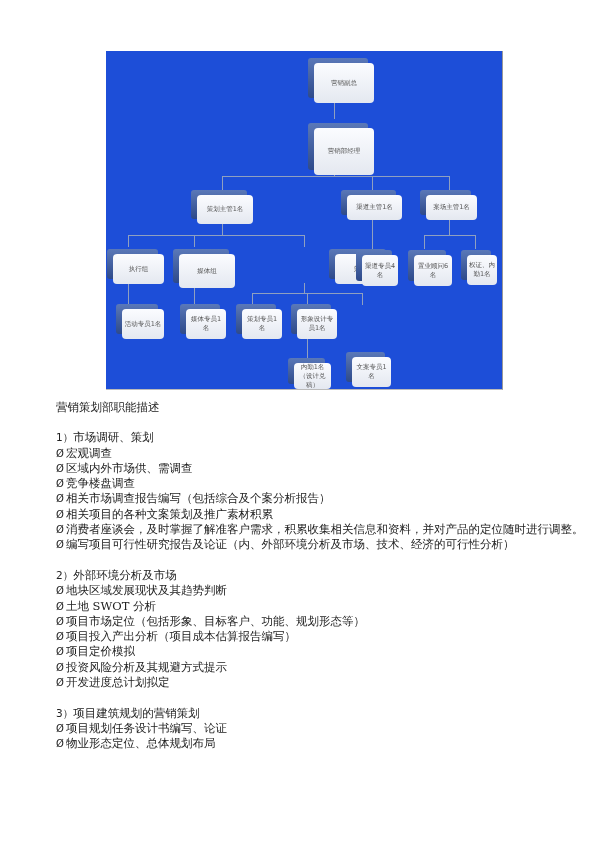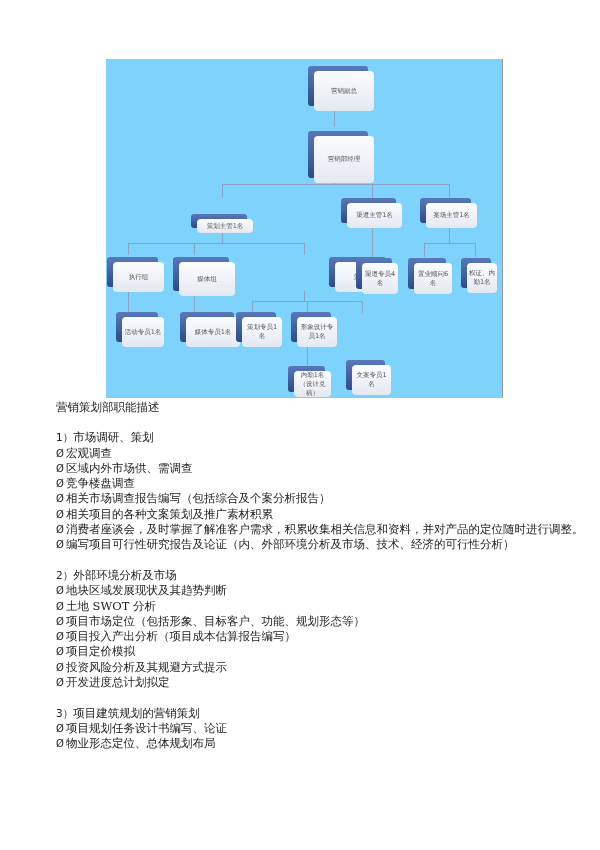--- a/index.html
+++ b/index.html
@@ -1,19 +1,19 @@
 <!DOCTYPE html>
 <html><head>
 <meta charset="utf-8">
 <style>
   html, body { margin: 0; padding: 0; background: #ffffff; }
   body { width: 600px; height: 850px; position: relative; overflow: hidden;
          font-family: "DejaVu Serif", "Liberation Serif", serif; color: #222; }
-  .chart { position: absolute; left: 106px; top: 59px; width: 396px; height: 338px;
-           background: #7dd3fc; border-right: 1px solid #999; border-bottom: 1px solid #bbb; }
+  .chart { position: absolute; left: 106px; top: 51px; width: 396px; height: 338px;
+           background: #1d4ed8; border-right: 1px solid #999; border-bottom: 1px solid #bbb; }
   .node { position: absolute; }
   .node .shadow { position: absolute; left: -6px; top: -5px; width: 100%; height: 100%;
                   background: linear-gradient(180deg, #5a78b8 0%, #2e4a8a 100%); border-radius: 3px; }
   .node .face { position: absolute; left: 0; top: 0; width: 100%; height: 100%;
                 background: linear-gradient(180deg, #fbfcff 0%, #e4e8f0 100%);
                 border-radius: 4px; display: flex; align-items: center; justify-content: center;
                 text-align: center; font-family: "DejaVu Sans", sans-serif; font-size: 6.5px;
                 color: #555; line-height: 9px; padding: 2px; box-sizing: border-box; }
   .line { position: absolute; background: #8fa0c0; }
   .doc { position: absolute; left: 56px; top: 400px; width: 540px; font-size: 11.5px; line-height: 15.3px; }
@@ -56,21 +56,21 @@
   <div class="node" style="left:208px;top:12px;width:60px;height:40px;">
     <div class="shadow"></div>
       <div class="face">营销副总</div>
   </div>
 
   <div class="node" style="left:208px;top:77px;width:60px;height:47px;">
     <div class="shadow"></div>
       <div class="face">营销部经理</div>
   </div>
 
-  <div class="node" style="left:91px;top:144px;width:56px;height:14px;margin-top:16px;">
+  <div class="node" style="left:91px;top:144px;width:56px;height:29px;">
     <div class="shadow"></div>
       <div class="face">策划主管1名</div>
   </div>
   <div class="node" style="left:241px;top:144px;width:55px;height:25px;">
     <div class="shadow"></div>
       <div class="face">渠道主管1名</div>
   </div>
   <div class="node" style="left:320px;top:144px;width:51px;height:25px;">
     <div class="shadow"></div>
       <div class="face">案场主管1名</div>
@@ -98,21 +98,21 @@
   </div>
   <div class="node" style="left:361px;top:204px;width:30px;height:30px;">
     <div class="shadow"></div>
       <div class="face">权证、内勤1名</div>
   </div>
 
   <div class="node" style="left:16px;top:258px;width:42px;height:30px;">
     <div class="shadow"></div>
       <div class="face">活动专员1名</div>
   </div>
-  <div class="node" style="left:80px;top:258px;width:40px;height:30px;padding-left:14px;">
+  <div class="node" style="left:80px;top:258px;width:40px;height:30px;">
     <div class="shadow"></div>
       <div class="face">媒体专员1名</div>
   </div>
   <div class="node" style="left:136px;top:258px;width:40px;height:30px;">
     <div class="shadow"></div>
       <div class="face">策划专员1名</div>
   </div>
   <div class="node" style="left:191px;top:258px;width:40px;height:30px;">
     <div class="shadow"></div>
       <div class="face">形象设计专员1名</div>

